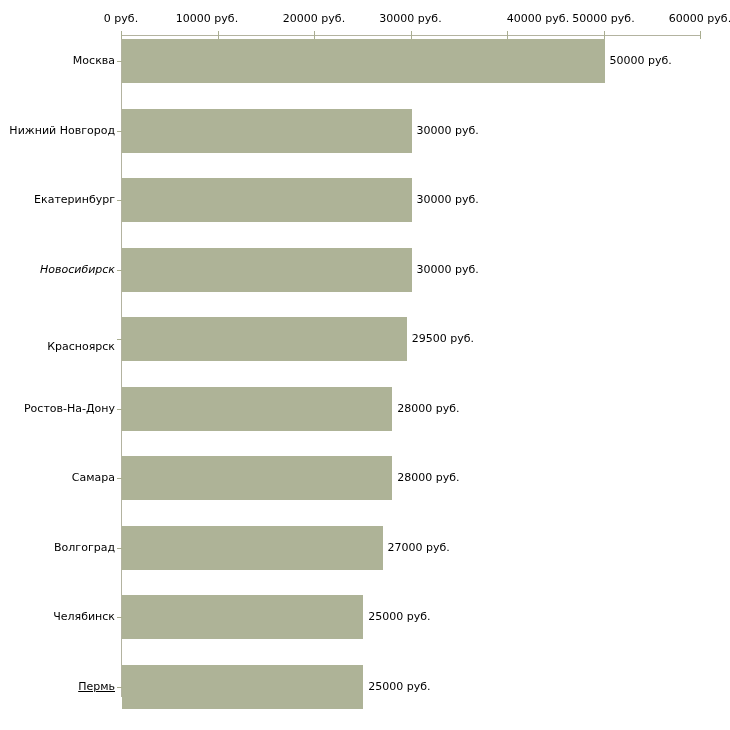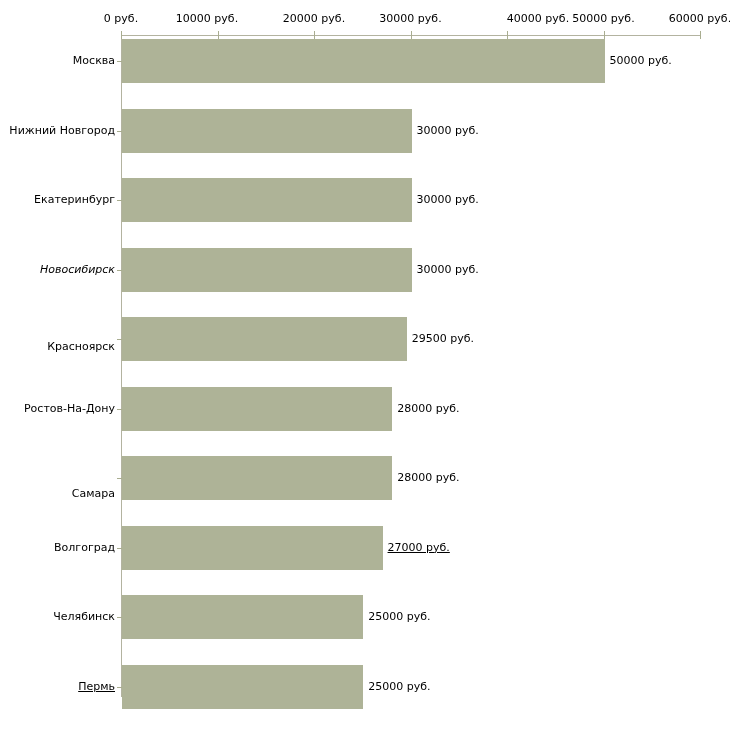--- a/index.html
+++ b/index.html
@@ -117,21 +117,21 @@
       <div class="cat-label" style="top: 123.5px;">Нижний Новгород</div>
       <div class="cat-tick" style="top: 200px;"></div>
       <div class="cat-label" style="top: 193px;">Екатеринбург</div>
       <div class="cat-tick" style="top: 270px;"></div>
       <div class="cat-label" style="top: 262.5px; font-style: italic;">Новосибирск</div>
       <div class="cat-tick" style="top: 339px;"></div>
       <div class="cat-label" style="top: 332px; margin-top: 8px;">Красноярск</div>
       <div class="cat-tick" style="top: 409px;"></div>
       <div class="cat-label" style="top: 401.5px;">Ростов-На-Дону</div>
       <div class="cat-tick" style="top: 478px;"></div>
-      <div class="cat-label" style="top: 471px; margin-top: 16px;">Самара</div>
+      <div class="cat-label" style="top: 471px;">Самара</div>
       <div class="cat-tick" style="top: 548px;"></div>
       <div class="cat-label" style="top: 540.5px;">Волгоград</div>
       <div class="cat-tick" style="top: 617px;"></div>
       <div class="cat-label" style="top: 610px;">Челябинск</div>
       <div class="cat-tick" style="top: 687px;"></div>
       <div class="cat-label" style="top: 679.5px; text-decoration: underline;">Пермь</div>
     </div>
   <div id="bars-layer">
       <div class="bar" title="Москва — 50000 руб." style="top: 39px; width: 482.5px; background: rgb(174, 179, 151);"></div>
       <div class="bar-value-label" style="left: 609.5px; top: 54px;">50000 руб.</div>
@@ -141,20 +141,20 @@
       <div class="bar-value-label" style="left: 416.5px; top: 193px;">30000 руб.</div>
       <div class="bar" title="Новосибирск — 30000 руб." style="top: 247.5px; width: 289.5px; background: rgb(174, 179, 151);"></div>
       <div class="bar-value-label" style="left: 416.5px; top: 262.5px;">30000 руб.</div>
       <div class="bar" title="Красноярск — 29500 руб." style="top: 317px; width: 284.675px; background: rgb(174, 179, 151);"></div>
       <div class="bar-value-label" style="left: 411.675px; top: 332px;">29500 руб.</div>
       <div class="bar" title="Ростов-На-Дону — 28000 руб." style="top: 386.5px; width: 270.2px; background: rgb(174, 179, 151);"></div>
       <div class="bar-value-label" style="left: 397.2px; top: 401.5px;">28000 руб.</div>
       <div class="bar" title="Самара — 28000 руб." style="top: 456px; width: 270.2px; background: rgb(174, 179, 151);"></div>
       <div class="bar-value-label" style="left: 397.2px; top: 471px;">28000 руб.</div>
       <div class="bar" title="Волгоград — 27000 руб." style="top: 525.5px; width: 260.55px; background: rgb(174, 179, 151);"></div>
-      <div class="bar-value-label" style="left: 387.55px; top: 540.5px; text-decoration: underline;">27000 руб.</div>
+      <div class="bar-value-label" style="left: 387.55px; top: 540.5px;">27000 руб.</div>
       <div class="bar" title="Челябинск — 25000 руб." style="top: 595px; width: 241.25px; background: rgb(174, 179, 151);"></div>
       <div class="bar-value-label" style="left: 368.25px; top: 610px;">25000 руб.</div>
       <div class="bar" title="Пермь — 25000 руб." style="top: 664.5px; width: 241.25px; background: rgb(174, 179, 151);"></div>
       <div class="bar-value-label" style="left: 368.25px; top: 679.5px;">25000 руб.</div>
     </div>
 
 </div>
 
 </body></html>

